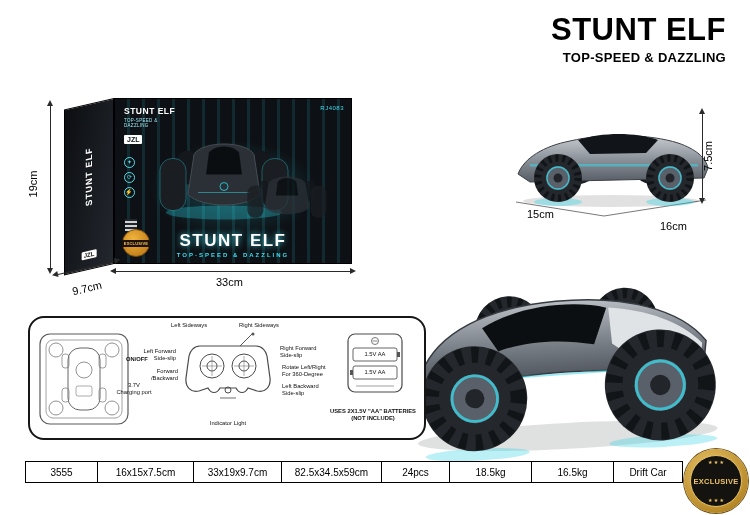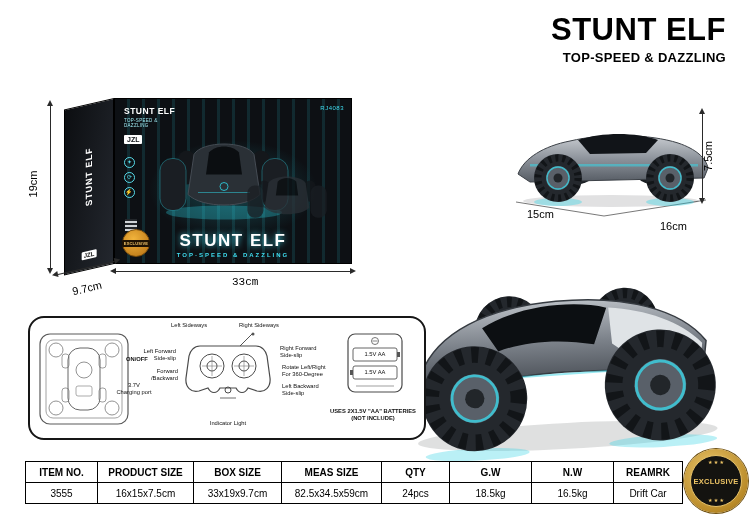--- a/index.html
+++ b/index.html
@@ -49,21 +49,21 @@
   .dim-line{position:absolute;background:#2a2a2a;}
   .dim-line.v{width:1px;}
   .dim-line.h{height:1px;}
   .dim-line.v::before{content:"";position:absolute;left:-3px;top:-6px;border-left:3.5px solid transparent;border-right:3.5px solid transparent;border-bottom:6px solid #2a2a2a;}
   .dim-line.v::after{content:"";position:absolute;left:-3px;bottom:-6px;border-left:3.5px solid transparent;border-right:3.5px solid transparent;border-top:6px solid #2a2a2a;}
   .dim-line.h::before{content:"";position:absolute;top:-3px;left:-6px;border-top:3.5px solid transparent;border-bottom:3.5px solid transparent;border-right:6px solid #2a2a2a;}
   .dim-line.h::after{content:"";position:absolute;top:-3px;right:-6px;border-top:3.5px solid transparent;border-bottom:3.5px solid transparent;border-left:6px solid #2a2a2a;}
   .dl-box-h{left:-14px;top:8px;height:162px;}
   .d19{left:-44px;top:80px;transform:rotate(-90deg);}
   .dl-box-w{left:52px;top:173px;width:234px;}
-  .d33{left:168px;top:178px;font-family:Liberation Mono, monospace;}
+  .d33{left:152px;top:178px;}
   .dl-box-d{left:-6px;top:176px;width:58px;transform:rotate(-13deg);transform-origin:left center;}
   .d97{left:8px;top:184px;transform:rotate(-13deg);}
 
   
   .photo-group{position:absolute;left:512px;top:98px;width:210px;height:135px;}
   .pl-v{left:190px;top:16px;height:84px;}
   .d75{left:181px;top:52px;transform:rotate(-90deg);}
   .d15{left:15px;top:110px;text-align:center;}
   .d16{left:148px;top:122px;}
   .big-photo{position:absolute;left:398px;top:226px;width:330px;height:235px;transform:rotate(-3deg);}
@@ -295,30 +295,20 @@
       <col style="width:72px">
         <col style="width:96px">
         <col style="width:88px">
         <col style="width:100px">
       <col style="width:68px">
         <col style="width:82px">
         <col style="width:82px">
         <col style="width:69px">
     </colgroup>
     <tbody>
-        <tr>
-      <th>ITEM NO.</th>
-      <th>PRODUCT SIZE</th>
-      <th>BOX SIZE</th>
-      <th>MEAS SIZE</th>
-      <th>QTY</th>
-      <th>G.W</th>
-      <th>N.W</th>
-      <th>REAMRK</th>
-    </tr>
     <tr>
       <td>3555</td>
       <td>16x15x7.5cm</td>
       <td>33x19x9.7cm</td>
       <td>82.5x34.5x59cm</td>
       <td>24pcs</td>
       <td>18.5kg</td>
       <td>16.5kg</td>
       <td>Drift Car</td>
     </tr>

